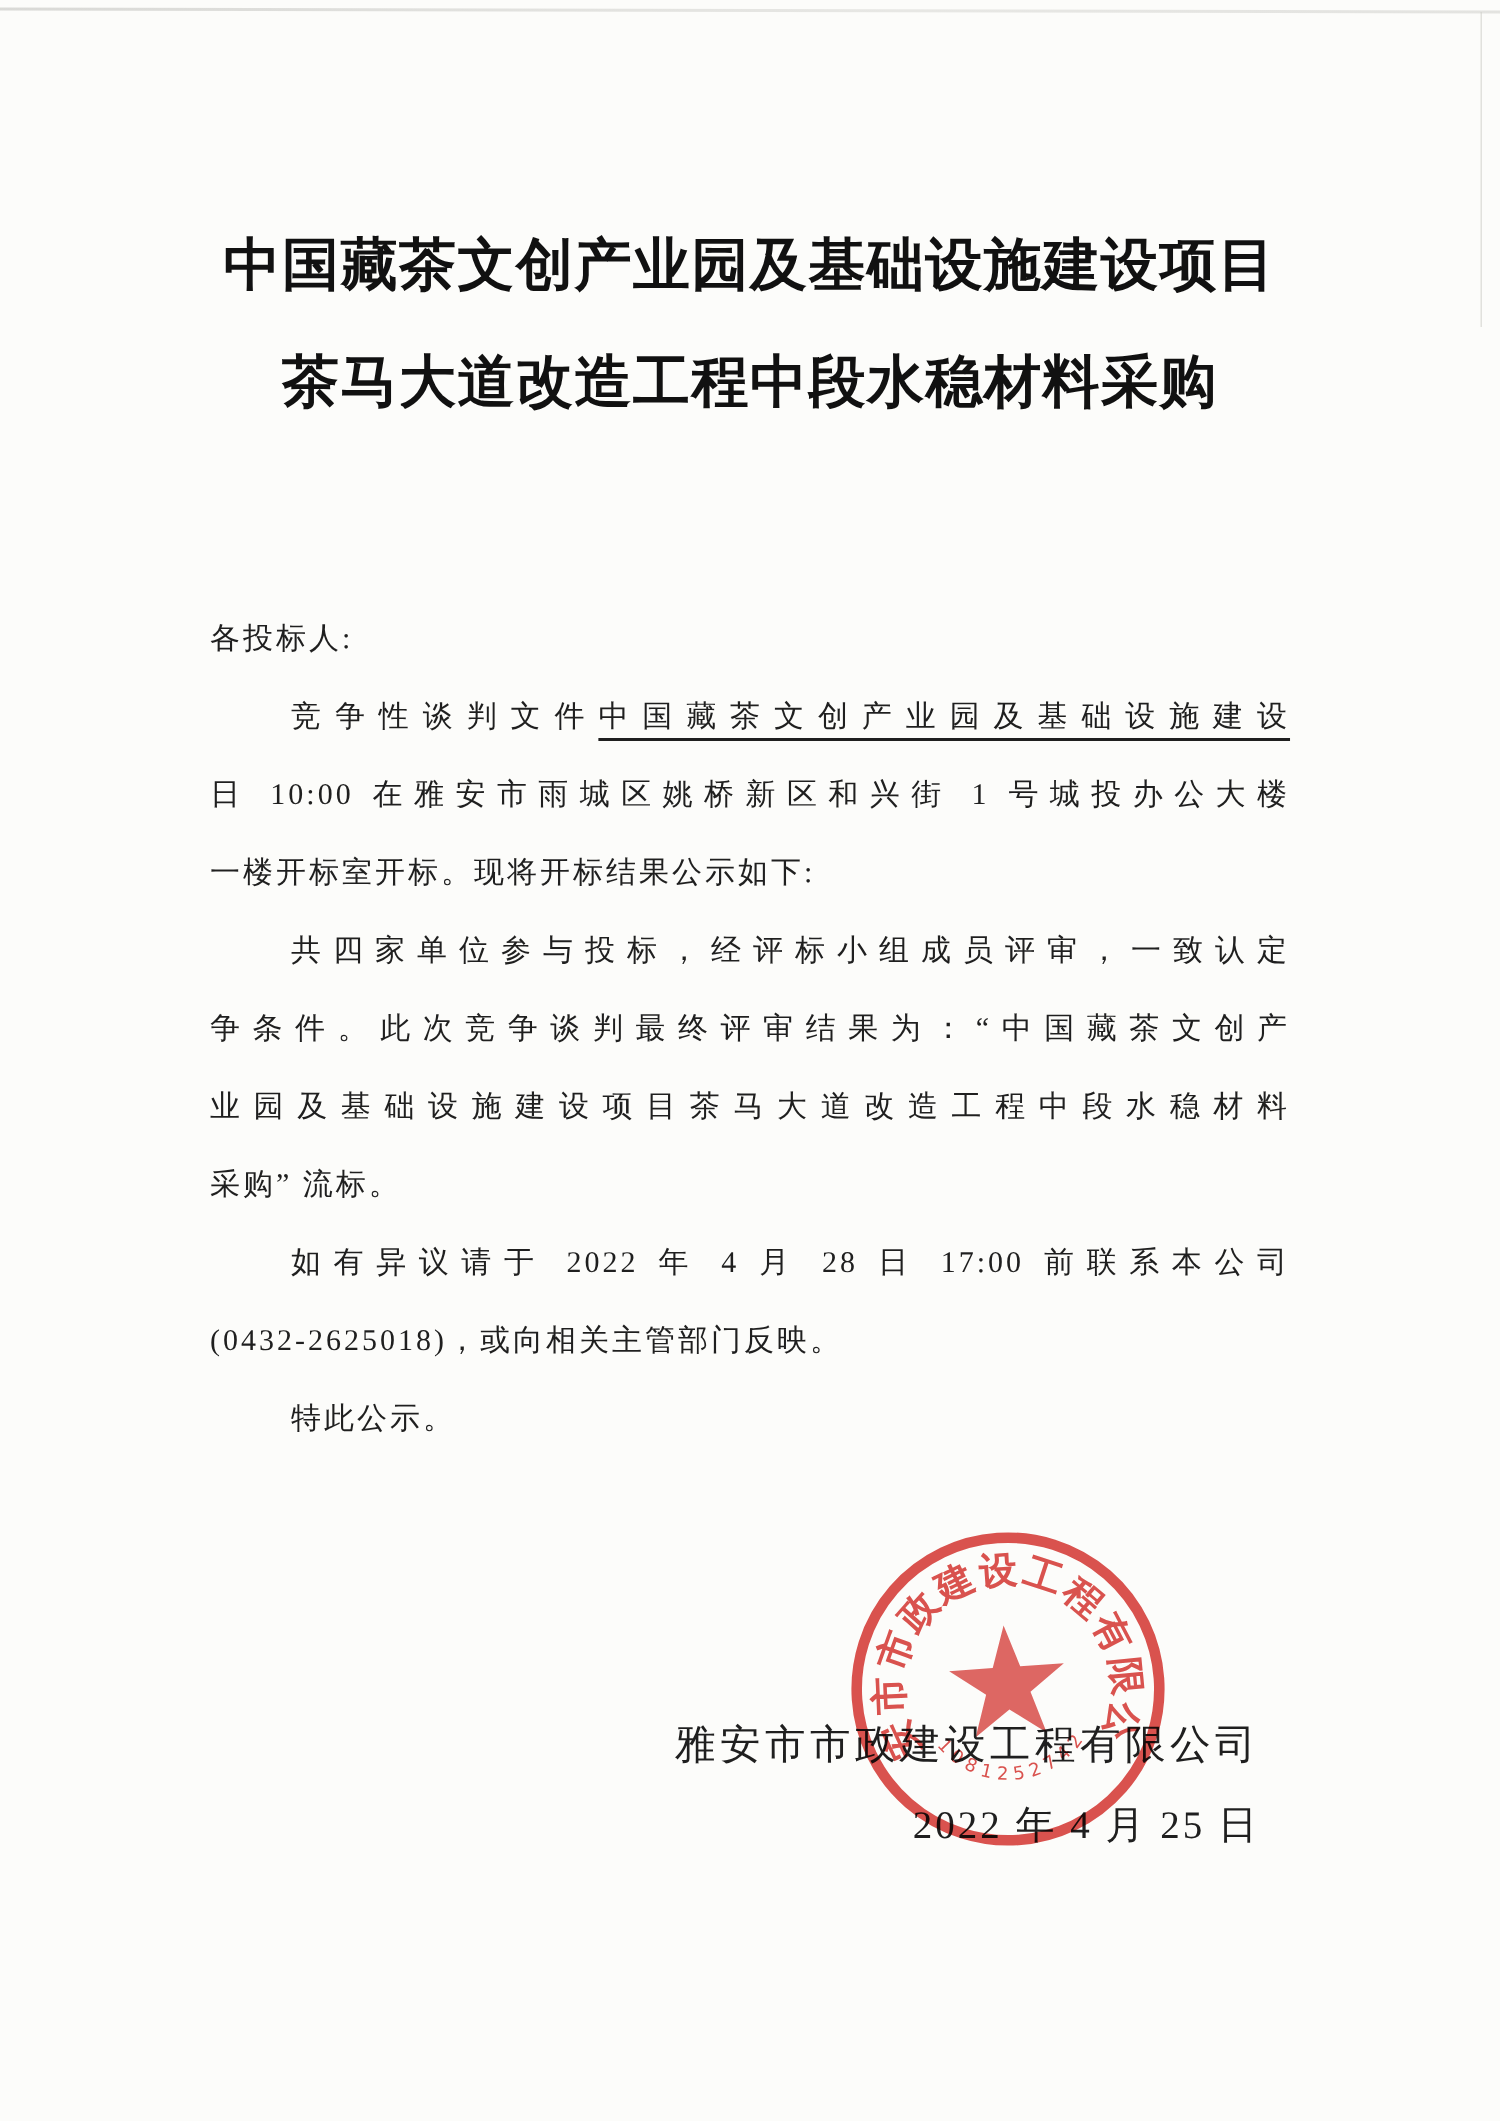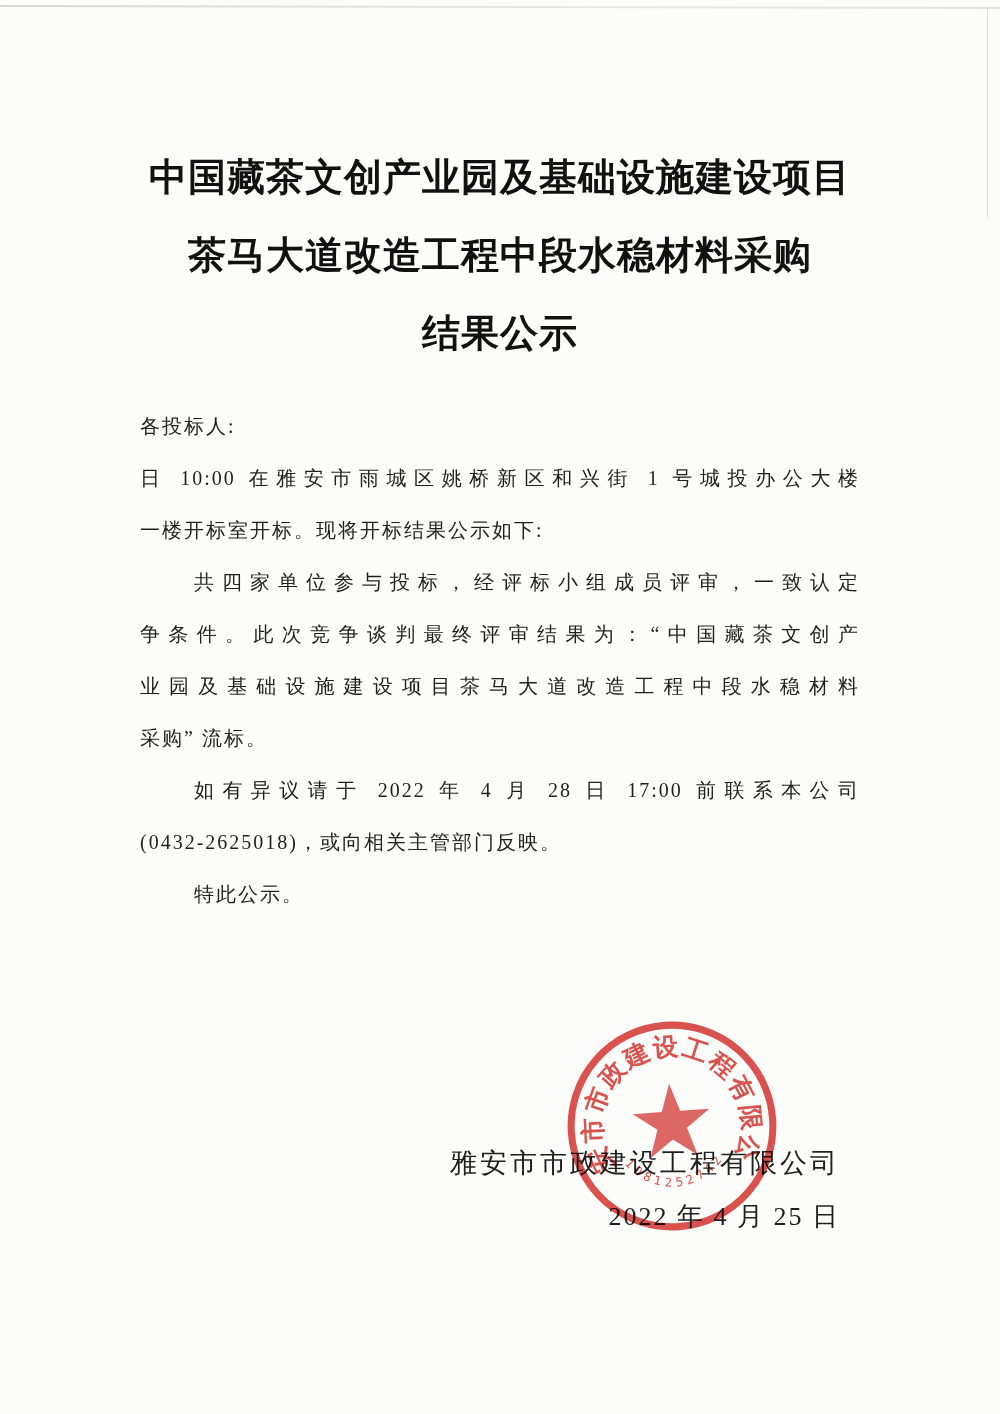--- a/index.html
+++ b/index.html
@@ -62,26 +62,26 @@
 <body>
 
 <div class="page">
 
   <div class="scan-edge-top"></div>
   <div class="scan-edge-right"></div>
 
   <div class="title">
     <div>中国藏茶文创产业园及基础设施建设项目</div>
     <div>茶马大道改造工程中段水稳材料采购</div>
-    <div>结果公示</div>
   </div>
 
   <div class="body-text">
     <div class="line"><span>各投标人:</span></div>
 
+    <div class="line fill indent"><span>竞争性谈判文件</span><span class="u">中国藏茶文创产业园及基础设施建设</span></div>
     <div class="line fill"><span>日 10:00 在雅安市雨城区姚桥新区和兴街 1 号城投办公大楼</span></div>
     <div class="line"><span>一楼开标室开标。现将开标结果公示如下:</span></div>
 
     <div class="line fill indent"><span>共四家单位参与投标，经评标小组成员评审，一致认定</span></div>
     <div class="line fill"><span>争条件。此次竞争谈判最终评审结果为：“中国藏茶文创产</span></div>
     <div class="line fill"><span>业园及基础设施建设项目茶马大道改造工程中段水稳材料</span></div>
     <div class="line"><span>采购” 流标。</span></div>
 
     <div class="line fill indent"><span>如有异议请于 2022 年 4 月 28 日 17:00 前联系本公司</span></div>
     <div class="line"><span>(0432-2625018)，或向相关主管部门反映。</span></div>

